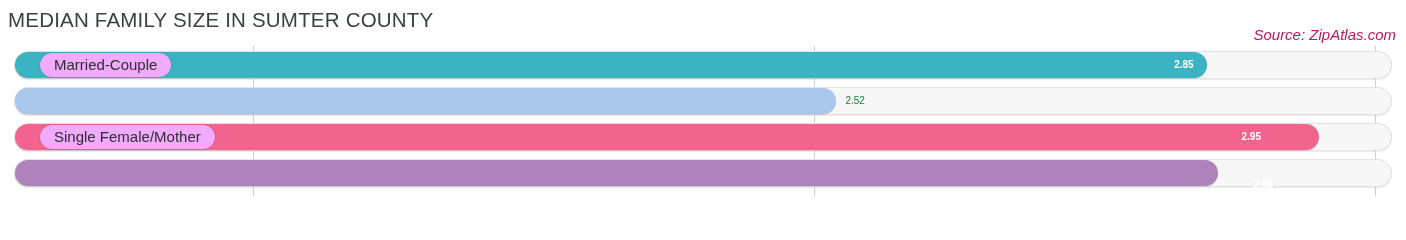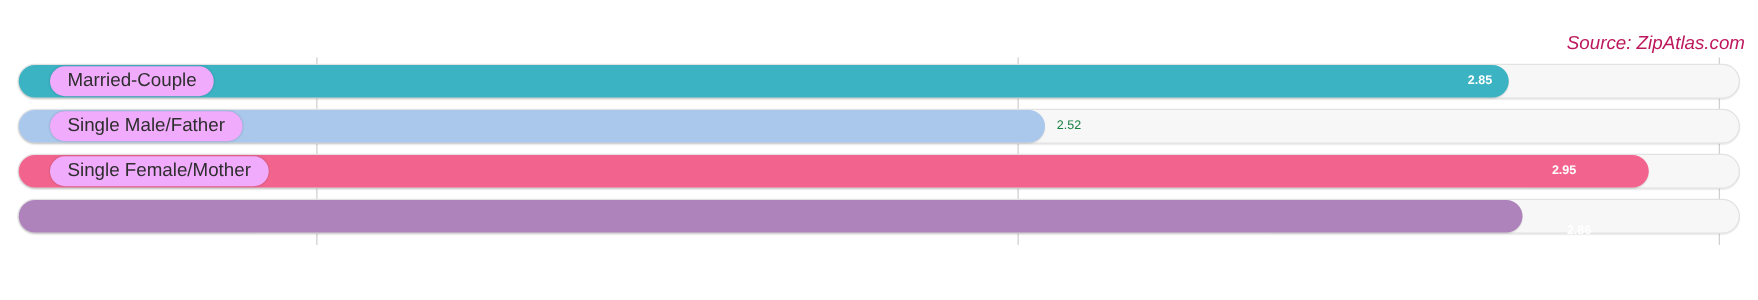--- a/index.html
+++ b/index.html
@@ -133,39 +133,39 @@
     transform: translateX(-100%);
     white-space: nowrap;
     padding-right: 6px;
   }
 </style>
 </head>
 <body>
 
 <div id="chart-root">
 
+  <div id="chart-title">MEDIAN FAMILY SIZE IN SUMTER COUNTY</div>
   <div id="chart-source">Source: ZipAtlas.com</div>
 
   <div id="plot">
     <div id="gridlines">
         <div class="gridline" style="left: 253px;"></div>
         <div class="gridline" style="left: 814px;"></div>
         <div class="gridline" style="left: 1375px;"></div>
       </div>
     <div id="bars">
         <div class="bar-row" style="top: 5px;">
           <div class="bar-track"></div>
           <div class="bar-fill" style="width: 1191.7px; background: rgb(59, 179, 195);"></div>
           <div class="bar-label">Married-Couple</div>
           <div class="bar-value inside" style="left: 1179.7px;">2.85</div>
         </div>
         <div class="bar-row" style="top: 41px;">
           <div class="bar-track"></div>
           <div class="bar-fill" style="width: 821.44px; background: rgb(170, 199, 236);"></div>
-          <div class="bar-label">Single Male/Father</div>
           <div class="bar-value outside" style="left: 831.44px;">2.52</div>
         </div>
         <div class="bar-row" style="top: 77px;">
           <div class="bar-track"></div>
           <div class="bar-fill" style="width: 1303.9px; background: rgb(242, 100, 142);"></div>
           <div class="bar-label">Single Female/Mother</div>
           <div class="bar-value inside" style="left: 1247px;">2.95</div>
         </div>
         <div class="bar-row" style="top: 113px;">
           <div class="bar-track"></div>

